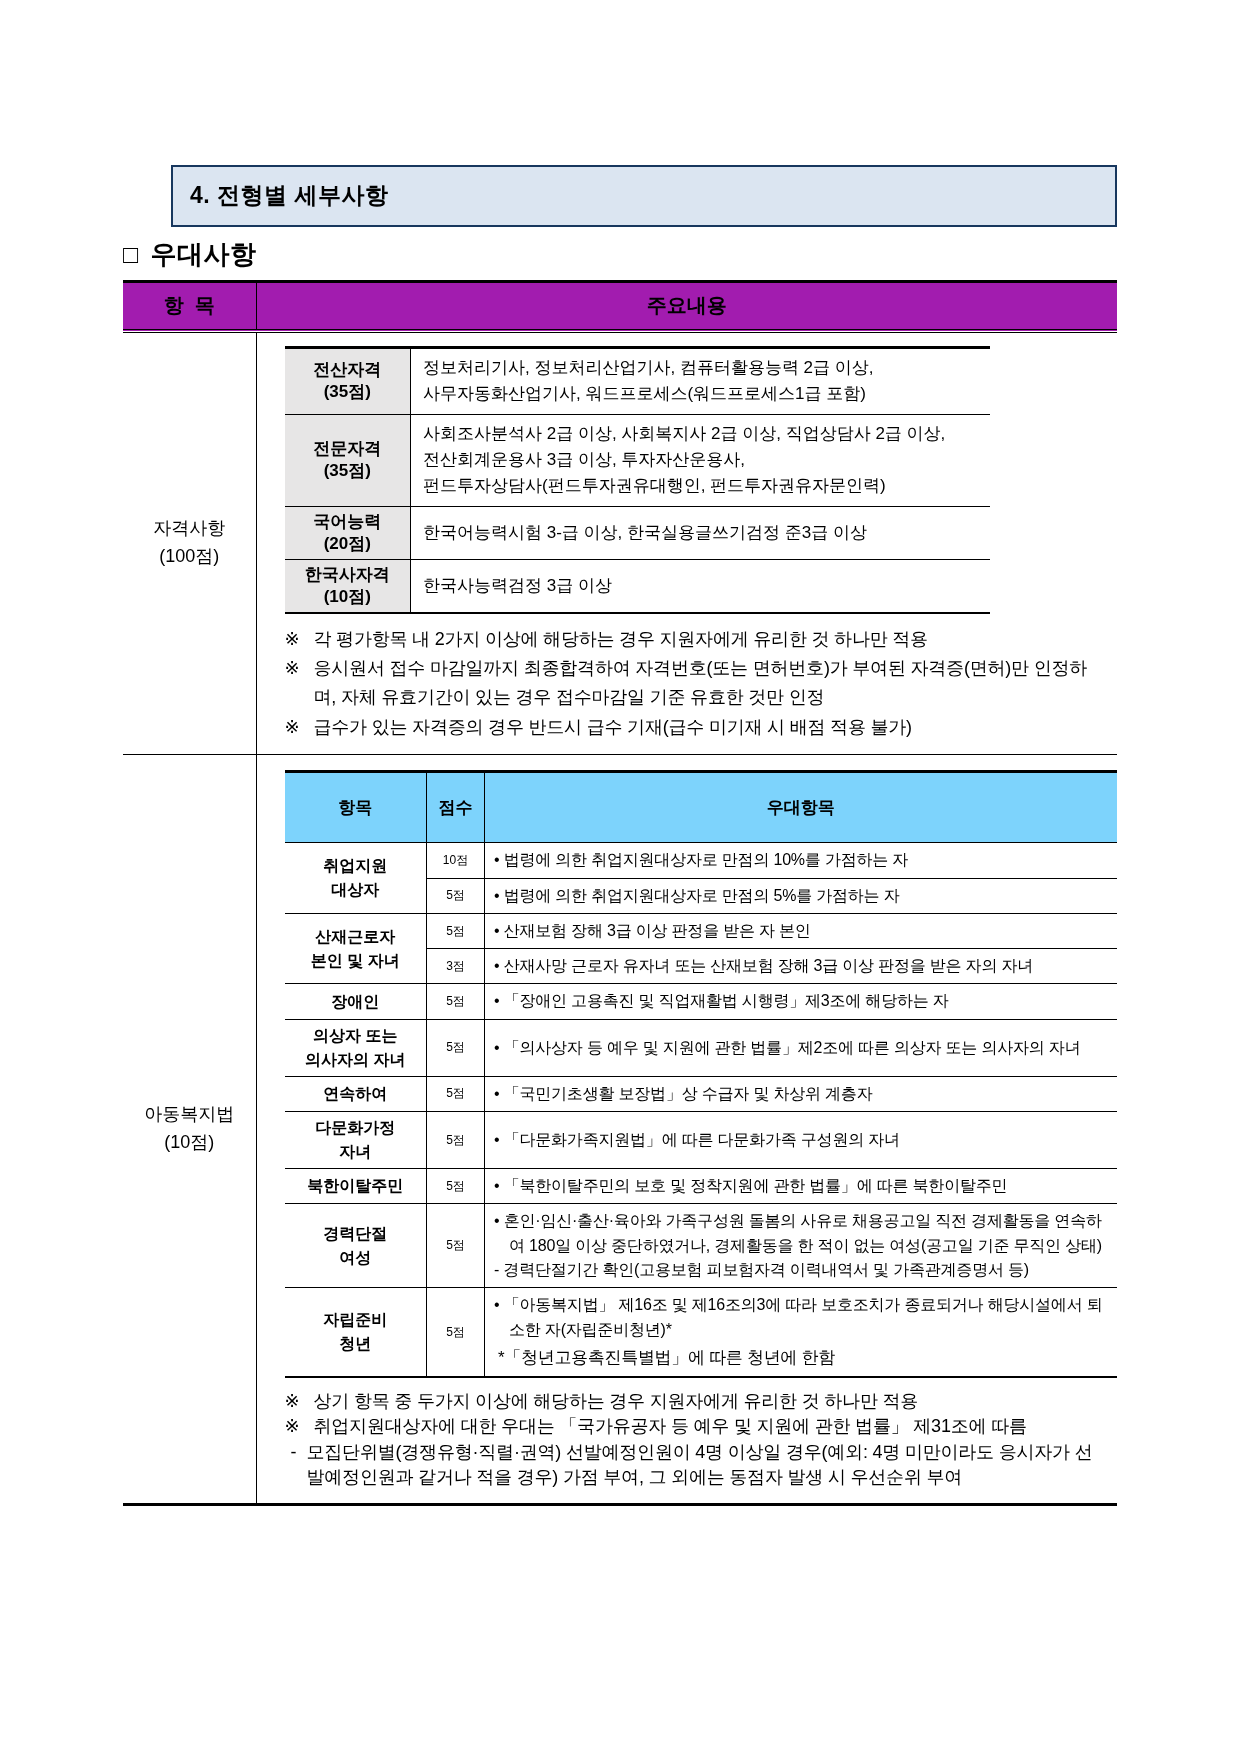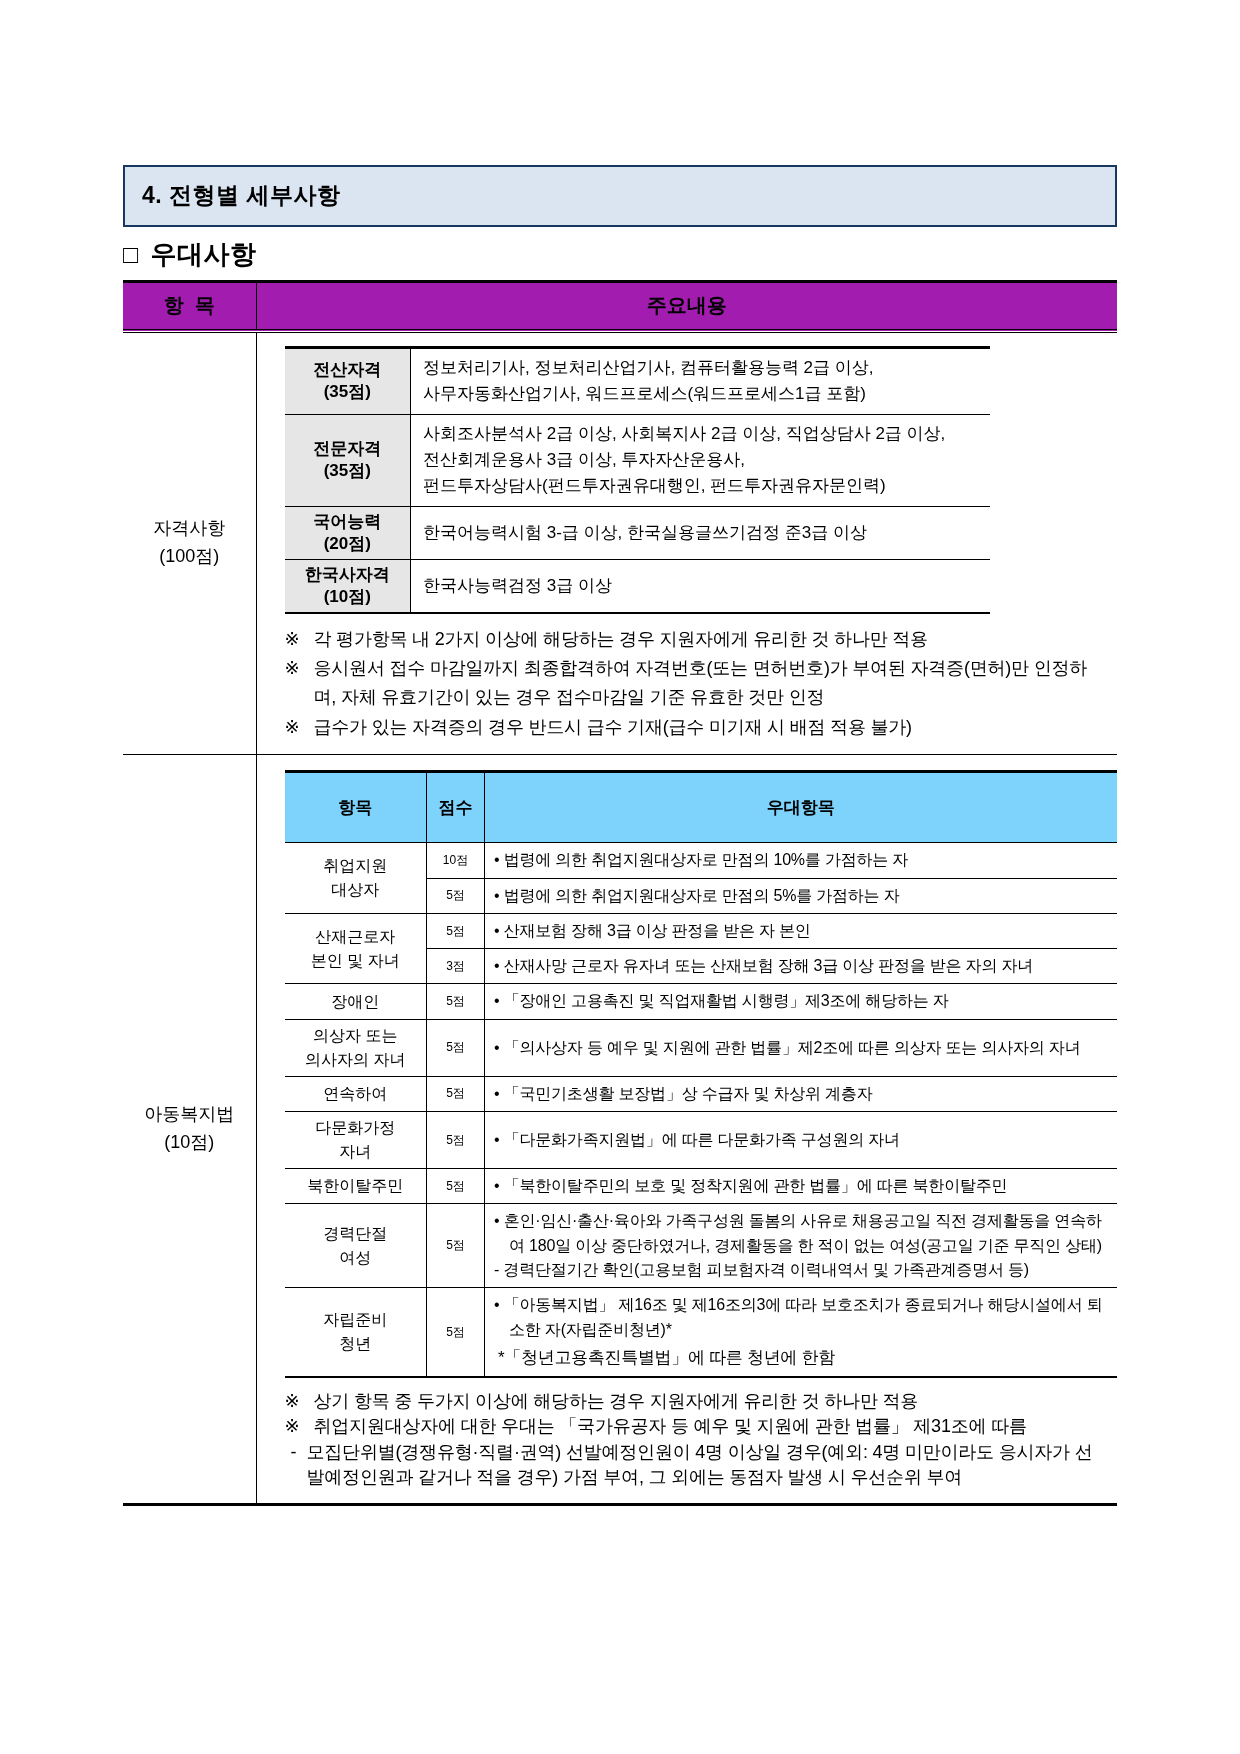--- a/index.html
+++ b/index.html
@@ -14,20 +14,21 @@
   .page { padding: 165px 123px 0 123px; }
 
   
   .section-header {
     border: 2px solid #17375e;
     background: #dbe5f1;
     font-size: 23px;
     font-weight: bold;
     padding: 13px 17px 14px 17px;
     letter-spacing: 0.5px;
+    margin-left: 48px;
   }
 
   
   .subsection {
     margin: 10px 0 8px 0;
     font-size: 26px;
     font-weight: bold;
     display: flex;
     align-items: center;
     letter-spacing: 0.5px;
@@ -111,20 +112,21 @@
     border-bottom: 1.5px solid #000;
   }
   .pref-item {
     width: 142px;
     font-size: 16px;
     text-align: center;
     vertical-align: middle;
     white-space: pre-line;
     line-height: 1.5;
     padding: 4px 2px;
+    font-weight: bold;
   }
   .pref-points {
     width: 58px;
     font-size: 12px;
     text-align: center;
     vertical-align: middle;
     padding: 3px 2px;
   }
   .pref-detail {
     font-size: 16px;

